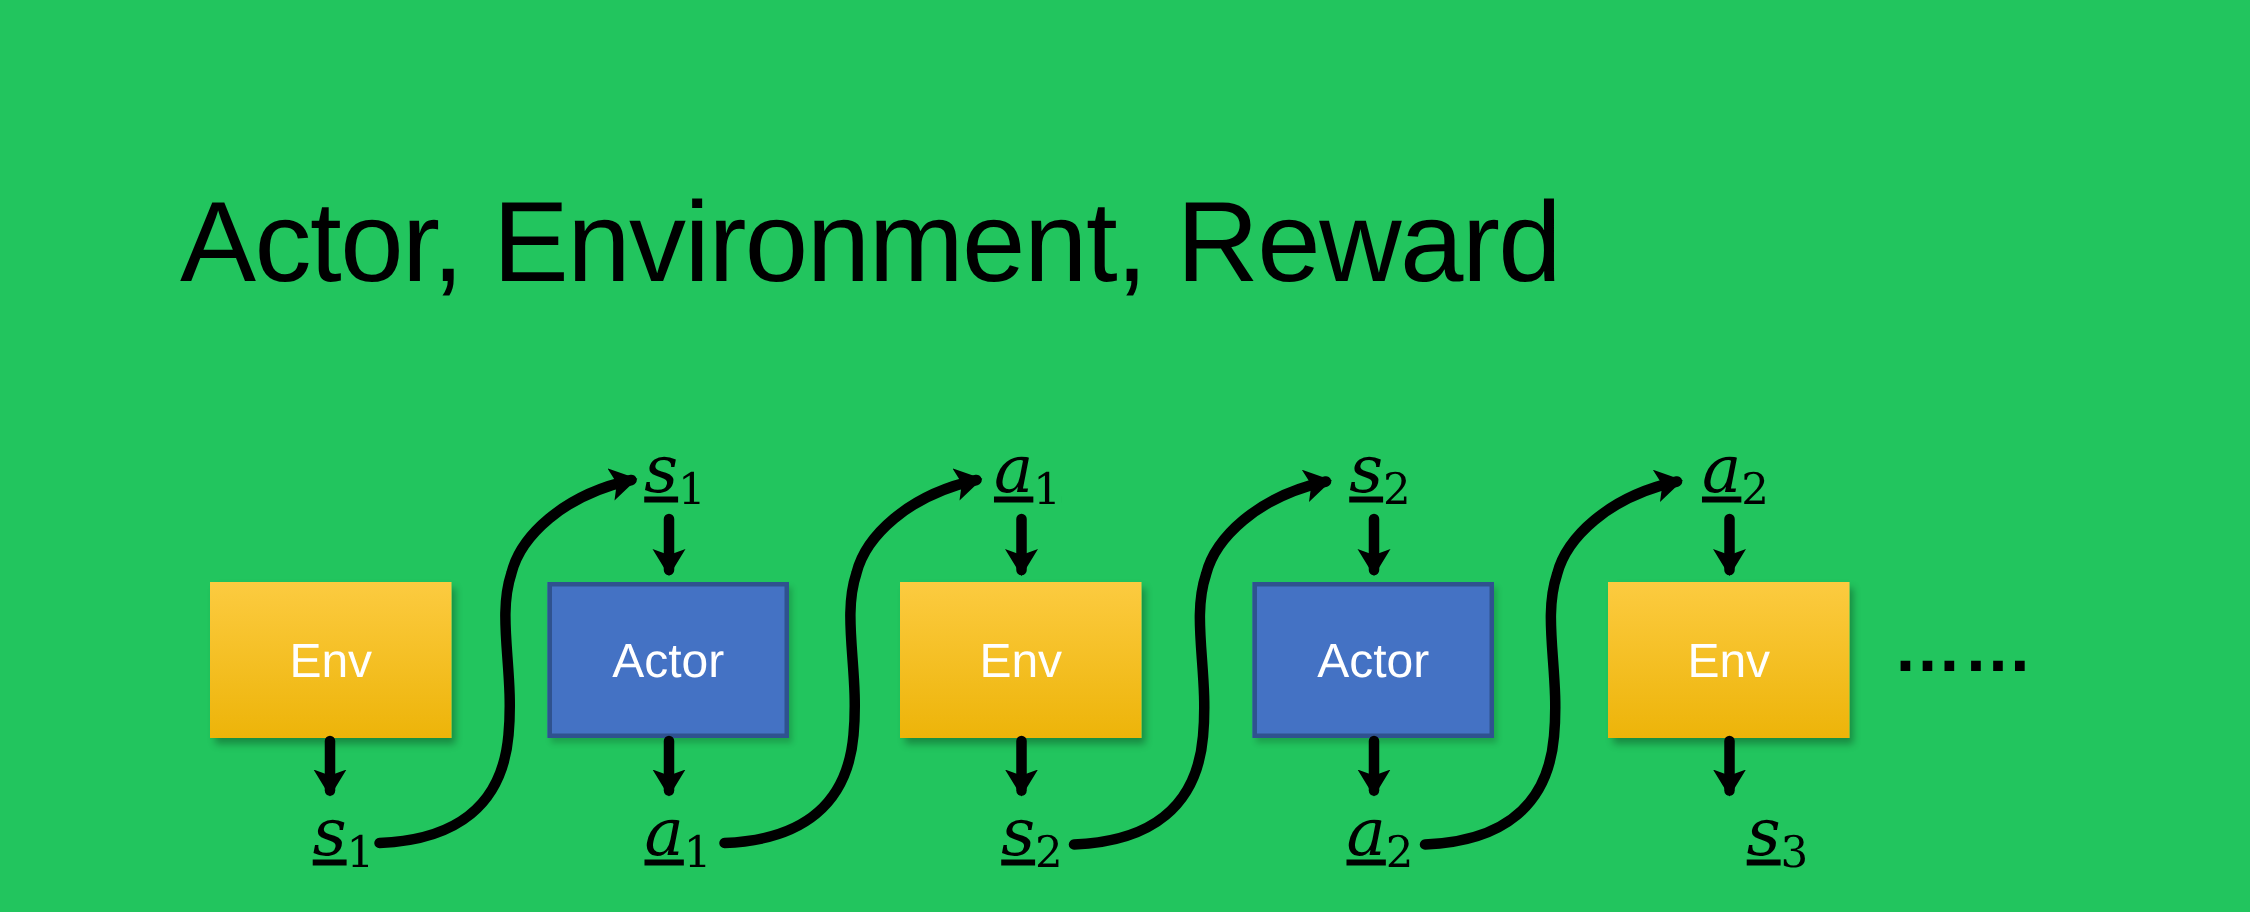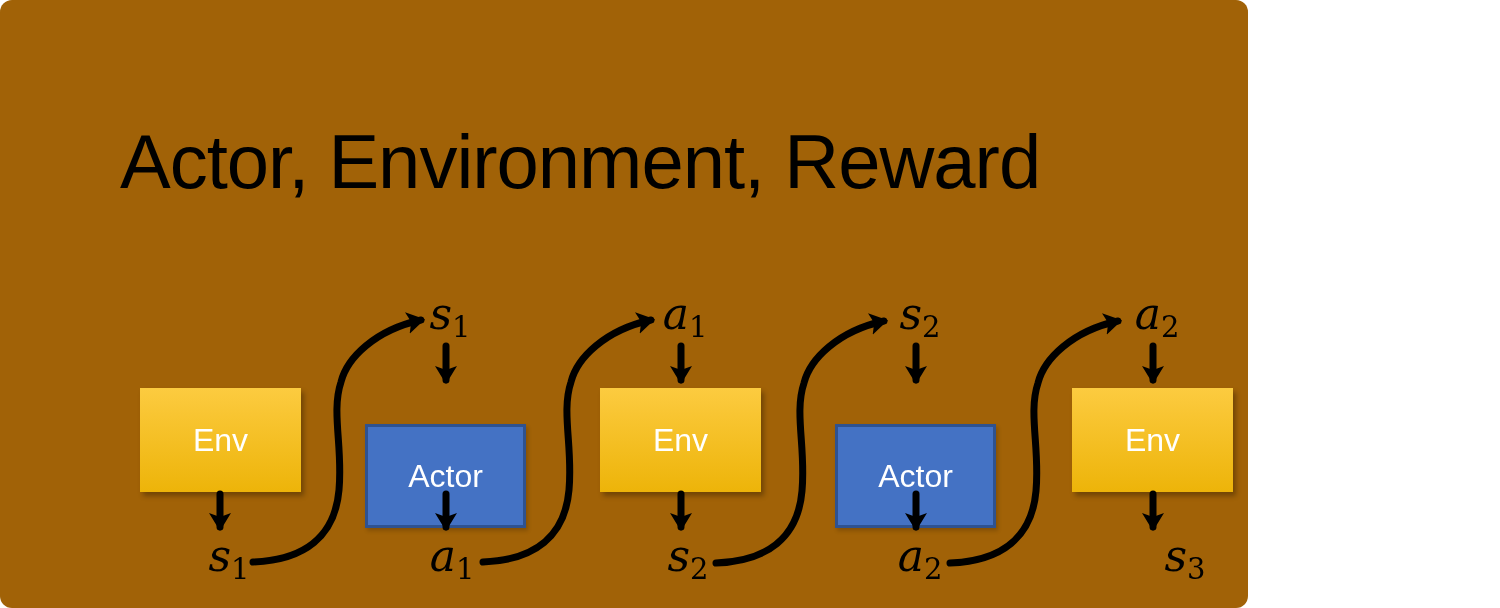--- a/index.html
+++ b/index.html
@@ -1,44 +1,43 @@
 <!DOCTYPE html>
 <html style="--env-top: #FCCB40; --env-bottom: #EDB409; --actor-fill: #4472C4; --actor-border: #2F528F; --arrow: #000000; --title-color: #000000;"><head>
 <meta charset="utf-8">
 <style>
   html,body{margin:0;padding:0;background:#ffffff;}
   #slide{
-    position:relative;width:1248px;height:608px;background:#a16207;
-    font-family:"Liberation Sans",sans-serif;overflow:hidden;border-radius:12px;
+    position:relative;width:1500px;height:608px;background:#22c55e;
+    font-family:"Liberation Sans",sans-serif;overflow:hidden;
   }
   .title{
     position:absolute;left:120px;top:118px;
     font-size:76px;font-weight:300;letter-spacing:-1px;
     color:var(--title-color,#000);white-space:nowrap;
   }
   .box{
     position:absolute;top:388px;width:161px;height:104px;
     display:flex;align-items:center;justify-content:center;
     font-size:32px;color:#ffffff;
   }
   .box.env{
     background:linear-gradient(180deg,var(--env-top,#FCCB40) 0%,var(--env-bottom,#EDB409) 100%);
     box-shadow:3px 4px 5px rgba(0,0,0,0.30);
   }
   .box.actor{
     background:var(--actor-fill,#4472C4);
     border:3px solid var(--actor-border,#2F528F);
     box-sizing:border-box;
     box-shadow:2px 3px 4px rgba(0,0,0,0.18);
-    margin-top:36px;
   }
   .mathlabel{
     position:absolute;transform:translateX(-50%);
     font-family:"DejaVu Serif",serif;font-style:italic;
-    font-size:44px;line-height:1;color:#000;white-space:nowrap;
+    font-size:44px;line-height:1;color:#000;white-space:nowrap;text-decoration:underline;
   }
   .mathlabel sub{
     font-size:29px;font-style:normal;vertical-align:-0.28em;line-height:1;
   }
   .top-label{top:292px;}
   .bottom-label{top:534px;}
   .ellipsis{
     position:absolute;left:1262px;top:404px;
     font-size:46px;font-weight:700;letter-spacing:1px;color:#000;
   }

